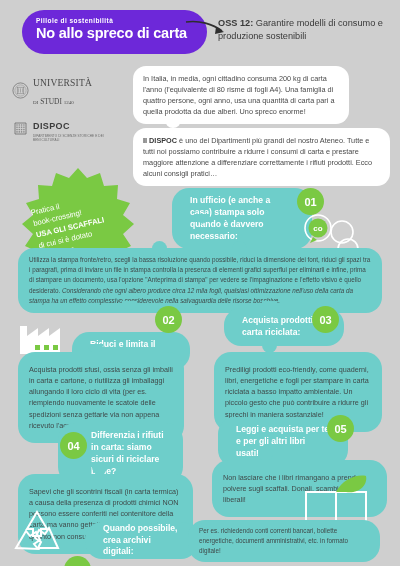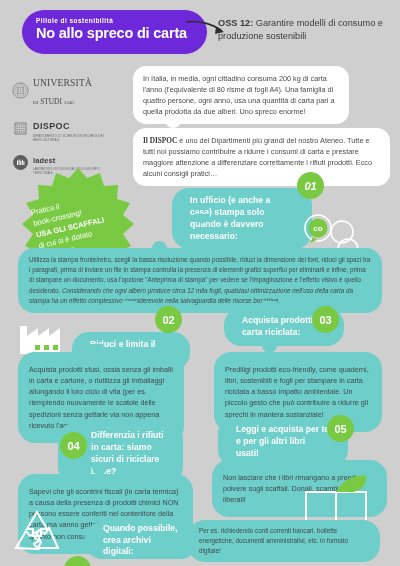--- a/index.html
+++ b/index.html
@@ -45,21 +45,21 @@
   .dis-l1 { font-size:9px; font-weight:bold; color:#3c3c3c; letter-spacing:.4px; line-height:1;margin-top:28px; }
   .dis-l2 { font-size:3.1px; color:#6a6a6a; line-height:1.3; letter-spacing:.1px; margin-top:1px;}
   .lad-l1 { font-size:7.5px; font-weight:bold; color:#3c3c3c; letter-spacing:.1px; line-height:1;}
   .lad-l2 { font-size:2.7px; color:#6a6a6a; line-height:1.35; margin-top:1px;}
 
   
   .wbub {
     position:absolute; background:#ffffff; border-radius:13px;
     color:#4a4a4a; font-size:7.3px; line-height:1.52; padding:7px 10px;
   }
-  .wbub b { font-weight:bold; color:#3a3a3a;font-family:Liberation Serif, serif; }
+  .wbub b { font-weight:bold; color:#3a3a3a; }
   #wbub1 { left:133px; top:66px; width:216px; }
   #wbub2 { left:133px; top:128px; width:257px; }
   .wtail { position:absolute; width:16px; height:9px; background:#fff; }
   .wtail.t1 { left:165px; top:119px; border-radius:0 0 8px 8px; }
 
   
   .burst { position:absolute; left:19px; top:166px; width:118px; height:118px; }
   .burst-txt {
     position:absolute; left:19px; top:166px; width:118px; height:118px;
     display:flex; align-items:center; justify-content:center;
@@ -78,21 +78,21 @@
   .num {
     position:absolute; width:27px; height:27px; border-radius:50%;
     background:#7ac943; color:#fff; font-size:11px; font-weight:bold;
     display:flex; align-items:center; justify-content:center;
   }
   .tail-d { position:absolute; width:15px; height:9px; background:#6ececa; border-radius:0 0 8px 8px;}
   .tail-u { position:absolute; width:15px; height:9px; background:#6ececa; border-radius:8px 8px 0 0;}
 
   
   #s1h { left:172px; top:188px; width:140px; }
-  #n1 { left:297px; top:172px;font-style:italic; }
+  #n1 { left:297px; top:188px; }
   #s1t { left:195px; top:214px; }
 
   
   #bigp { left:18px; top:248px; width:364px; border-radius:16px; padding:7px 11px;
           font-size:6.3px; line-height:1.62; color:#3f4a4a; background:#6ececa; position:absolute;}
   #bigp i { font-style:italic; }
   .bt1 { left:152px; top:241px; }
   .bt2 { left:232px; top:241px; }
   .bt3 { left:122px; top:301px; }
   .bt4 { left:262px; top:301px; }
@@ -191,38 +191,20 @@
               <circle cx="11.9" cy="11.9" r="0.8"></circle>
           </g>
         </svg>
       </span>
       <span>
         <span class="dis-l1">DISPOC</span>
         <span class="dis-l2" style="display:block">DIPARTIMENTO DI SCIENZE STORICHE E DEI BENI CULTURALI</span>
       </span>
     </div>
 
-    <div class="logo-row">
-      <span class="logo-mark">
-        <svg width="17" height="17" viewBox="0 0 17 17">
-          <circle cx="8.5" cy="8.5" r="7.4" fill="#5d5d5d"></circle>
-          <g fill="#ffffff">
-            <rect x="5" y="6.5" width="1" height="4.5"></rect>
-              <rect x="6.6" y="5.5" width="1" height="5.5"></rect>
-            <rect x="8.2" y="6.8" width="1" height="4.2"></rect>
-              <rect x="9.8" y="5.8" width="1" height="5.2"></rect>
-            <rect x="11.4" y="7.2" width="1" height="3.8"></rect>
-          </g>
-        </svg>
-      </span>
-      <span>
-        <span class="lad-l1">ladest</span>
-        <span class="lad-l2" style="display:block">LABORATORIO DI STUDI SOCIALI SULLO SVILUPPO TERRITORIALE</span>
-      </span>
-    </div>
   </div>
 
   <div class="wtail t1"></div>
   <div class="wbub" id="wbub1">In Italia, in media, ogni cittadino consuma 200 kg di carta l'anno (l'equivalente di 80 risme di fogli A4). Una famiglia di quattro persone, ogni anno, usa una quantità di carta pari a quella prodotta da due alberi. Uno spreco enorme!</div>
   <div class="wbub" id="wbub2">
     <b>Il DISPOC</b><span> è uno dei Dipartimenti più grandi del nostro Ateneo. Tutte e tutti noi possiamo contribuire a ridurre i consumi di carta e prestare maggiore attenzione a differenziare correttamente i rifiuti prodotti. Ecco alcuni consigli pratici…</span>
   </div>
 
   <div class="burst">
     <svg width="118" height="118" viewBox="0 0 118 118">
@@ -271,21 +253,21 @@
     </svg>
   </div>
   <div class="hbub hdrbub" id="s2h">Riduci e limita il consumo di carta:</div>
   <div class="num" id="n2">02</div>
   <div class="tail-d s2t"></div>
   <div class="hbub bodybub" id="s2b">Acquista prodotti sfusi, ossia senza gli imballi in carta e cartone, o riutilizza gli imballaggi allungando il loro ciclo di vita (per es. riempiendo nuovamente le scatole delle spedizioni senza gettarle via non appena ricevuto l'acquisto).</div>
 
   <div class="hbub hdrbub" id="s3h">Acquista prodotti in carta riciclata:</div>
   <div class="num" id="n3">03</div>
   <div class="tail-d s3t"></div>
-  <div class="hbub bodybub" id="s3b">Prediligi prodotti eco-friendly, come quaderni, libri, sostenibili e fogli per stampare in carta riciclata a basso impatto ambientale. Un piccolo gesto che può contribuire a ridurre gli sprechi in maniera sostanziale!</div>
+  <div class="hbub bodybub" id="s3b">Prediligi prodotti eco-friendly, come quaderni, libri, energetiche e fogli per stampare in carta riciclata a basso impatto ambientale. Un piccolo gesto che può contribuire a ridurre gli sprechi in maniera sostanziale!</div>
 
   <div class="hbub hdrbub" id="s4h" style="padding-left:33px;">Differenzia i rifiuti in carta: siamo sicuri di riciclare bene?</div>
   <div class="num" id="n4">04</div>
   <div class="tail-d s4t"></div>
   <div class="hbub bodybub" id="s4b">Sapevi che gli scontrini fiscali (in carta termica) a causa della presenza di prodotti chimici NON possono essere conferiti nel contenitore della carta ma vanno gettati nell'indifferenziata? Da quanto non consulti le linee guida comunali?</div>
 
   <div class="hbub hdrbub" id="s5h">Leggi e acquista per te e per gli altri libri usati!</div>
   <div class="num" id="n5">05</div>
   <div class="tail-d s5t"></div>
   <div class="hbub bodybub" id="s5b">Non lasciare che i libri rimangano a prendere polvere sugli scaffali. Donali, scambiali... liberali!</div>

